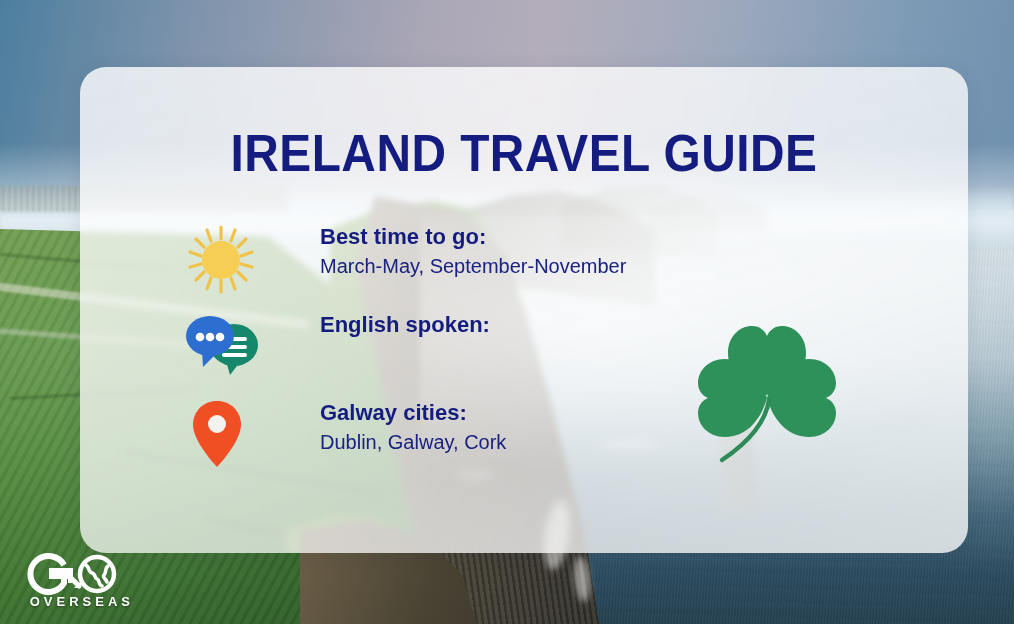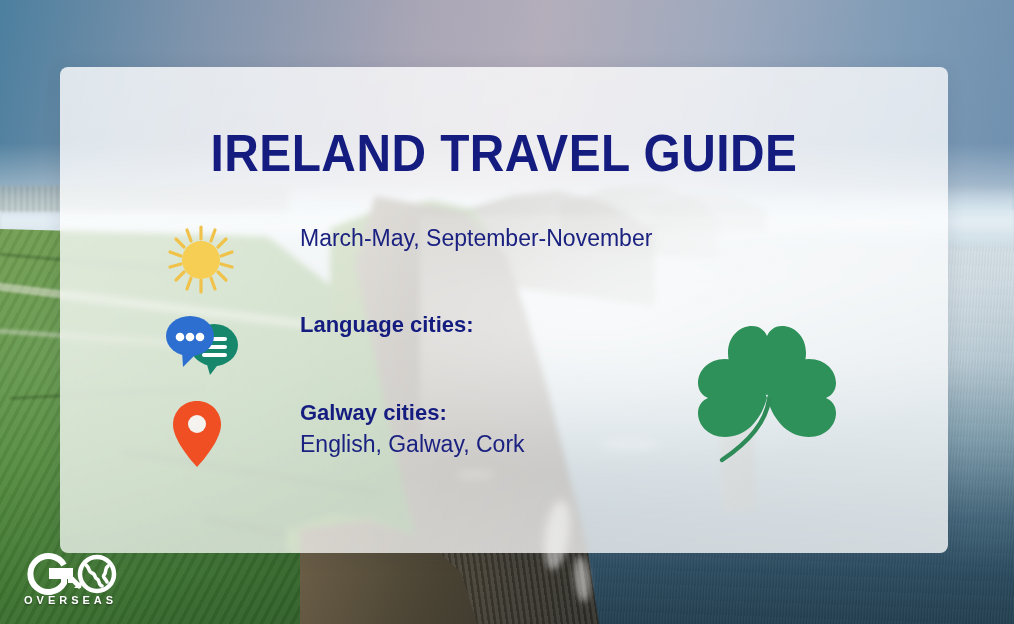--- a/index.html
+++ b/index.html
@@ -267,25 +267,25 @@
     position: absolute;
     left: 420px; top: 215px;
     width: 594px; height: 260px;
     background: radial-gradient(ellipse at 30% 40%, rgba(255,255,255,0.55), rgba(255,255,255,0) 70%);
     pointer-events: none;
   }
 
   
   .card {
     position: absolute;
-    left: 60px;
+    left: 80px;
     top: 67px;
     width: 888px;
     height: 486px;
-    border-radius: 8px;
+    border-radius: 26px;
     background: linear-gradient(165deg,
       rgba(255,255,255,0.80) 0%,
       rgba(255,255,255,0.76) 40%,
       rgba(255,255,255,0.72) 70%,
       rgba(255,255,255,0.78) 100%);
     backdrop-filter: blur(3px);
     -webkit-backdrop-filter: blur(3px);
     box-shadow: 0 2px 18px rgba(30,50,70,0.10);
   }
 
@@ -316,21 +316,21 @@
   .fact .label {
     color: #141C80;
     font-size: 22px;
     font-weight: 700;
     line-height: 1.1;
     margin: 0 0 6px 0;
     white-space: nowrap;
   }
   .fact .value {
     color: #1B2180;
-    font-size: 23px;
+    font-size: 20px;
     font-weight: 400;
     line-height: 1.15;
     white-space: nowrap;
   }
   .fact .ficon {
     position: absolute;
     left: 18px;
     top: -4px;
     width: 86px;
     height: 80px;
@@ -350,23 +350,23 @@
     position: absolute;
     left: 24px;
     top: 552px;
     width: 110px;
     height: 62px;
   }
   .logo-word {
     position: absolute;
     left: 0; top: 42px;
     width: 110px;
-    text-align: left;
+    text-align: right;
     color: #ffffff;
-    font-size: 11px;
+    font-size: 13px;
     font-weight: 700;
     letter-spacing: 4px;
     text-shadow: 0 1px 2px rgba(0,0,0,0.45);
   }
 </style>
 </head>
 <body>
 
 <div id="stage">
 
@@ -424,20 +424,21 @@
               <line x1="21" y1="68" x2="25" y2="57"></line>
               <line x1="10" y1="59" x2="18" y2="51"></line>
               <line x1="4" y1="46" x2="15" y2="43"></line>
               <line x1="4" y1="31" x2="15" y2="35"></line>
               <line x1="10" y1="18" x2="18" y2="26"></line>
               <line x1="21" y1="9" x2="25" y2="20"></line>
             </g>
             <circle cx="35" cy="39" r="19" fill="#F7CE54"></circle>
           </svg>
         </span>
+        <div class="label">Best time to go:</div>
         <div class="value">March-May, September-November</div>
       </div>
 
       <div class="fact">
         <span class="ficon">
           <svg viewBox="0 0 86 80" width="86" height="80" aria-hidden="true">
 
             <g>
               <ellipse cx="48" cy="36" rx="24" ry="21" fill="#16876B"></ellipse>
               <path d="M40 52 L44 66 L54 53 Z" fill="#16876B"></path>
@@ -448,32 +449,32 @@
 
             <g>
               <ellipse cx="24" cy="27" rx="24" ry="20" fill="#2D6FD0"></ellipse>
               <path d="M16 42 L17 58 L30 45 Z" fill="#2D6FD0"></path>
               <circle cx="14" cy="28" r="4.3" fill="#ffffff"></circle>
               <circle cx="24" cy="28" r="4.3" fill="#ffffff"></circle>
               <circle cx="34" cy="28" r="4.3" fill="#ffffff"></circle>
             </g>
           </svg>
         </span>
-        <div class="label">Language cities:</div>
+        <div class="label">English spoken:</div>
       </div>
 
       <div class="fact">
         <span class="ficon">
           <svg viewBox="0 0 86 80" width="86" height="80" aria-hidden="true">
             <path d="M31 4 C17.5 4 7 14.4 7 27.8 C7 45 31 70 31 70 C31 70 55 45 55 27.8 C55 14.4 44.5 4 31 4 Z" fill="#F04E23"></path>
             <circle cx="31" cy="27" r="9" fill="#F4F3EF"></circle>
           </svg>
         </span>
         <div class="label">Galway cities:</div>
-        <div class="value">English, Galway, Cork</div>
+        <div class="value">Dublin, Galway, Cork</div>
       </div>
 
     </div>
   </div>
 
   <div class="shamrock">
     <svg viewBox="0 0 190 170" width="190" height="170" aria-hidden="true">
       <g fill="#2E9159">
 
         <path d="M95 95 C70 88 56 72 56 53 C56 36 68 26 80 26 C88 26 93 31 95 36

